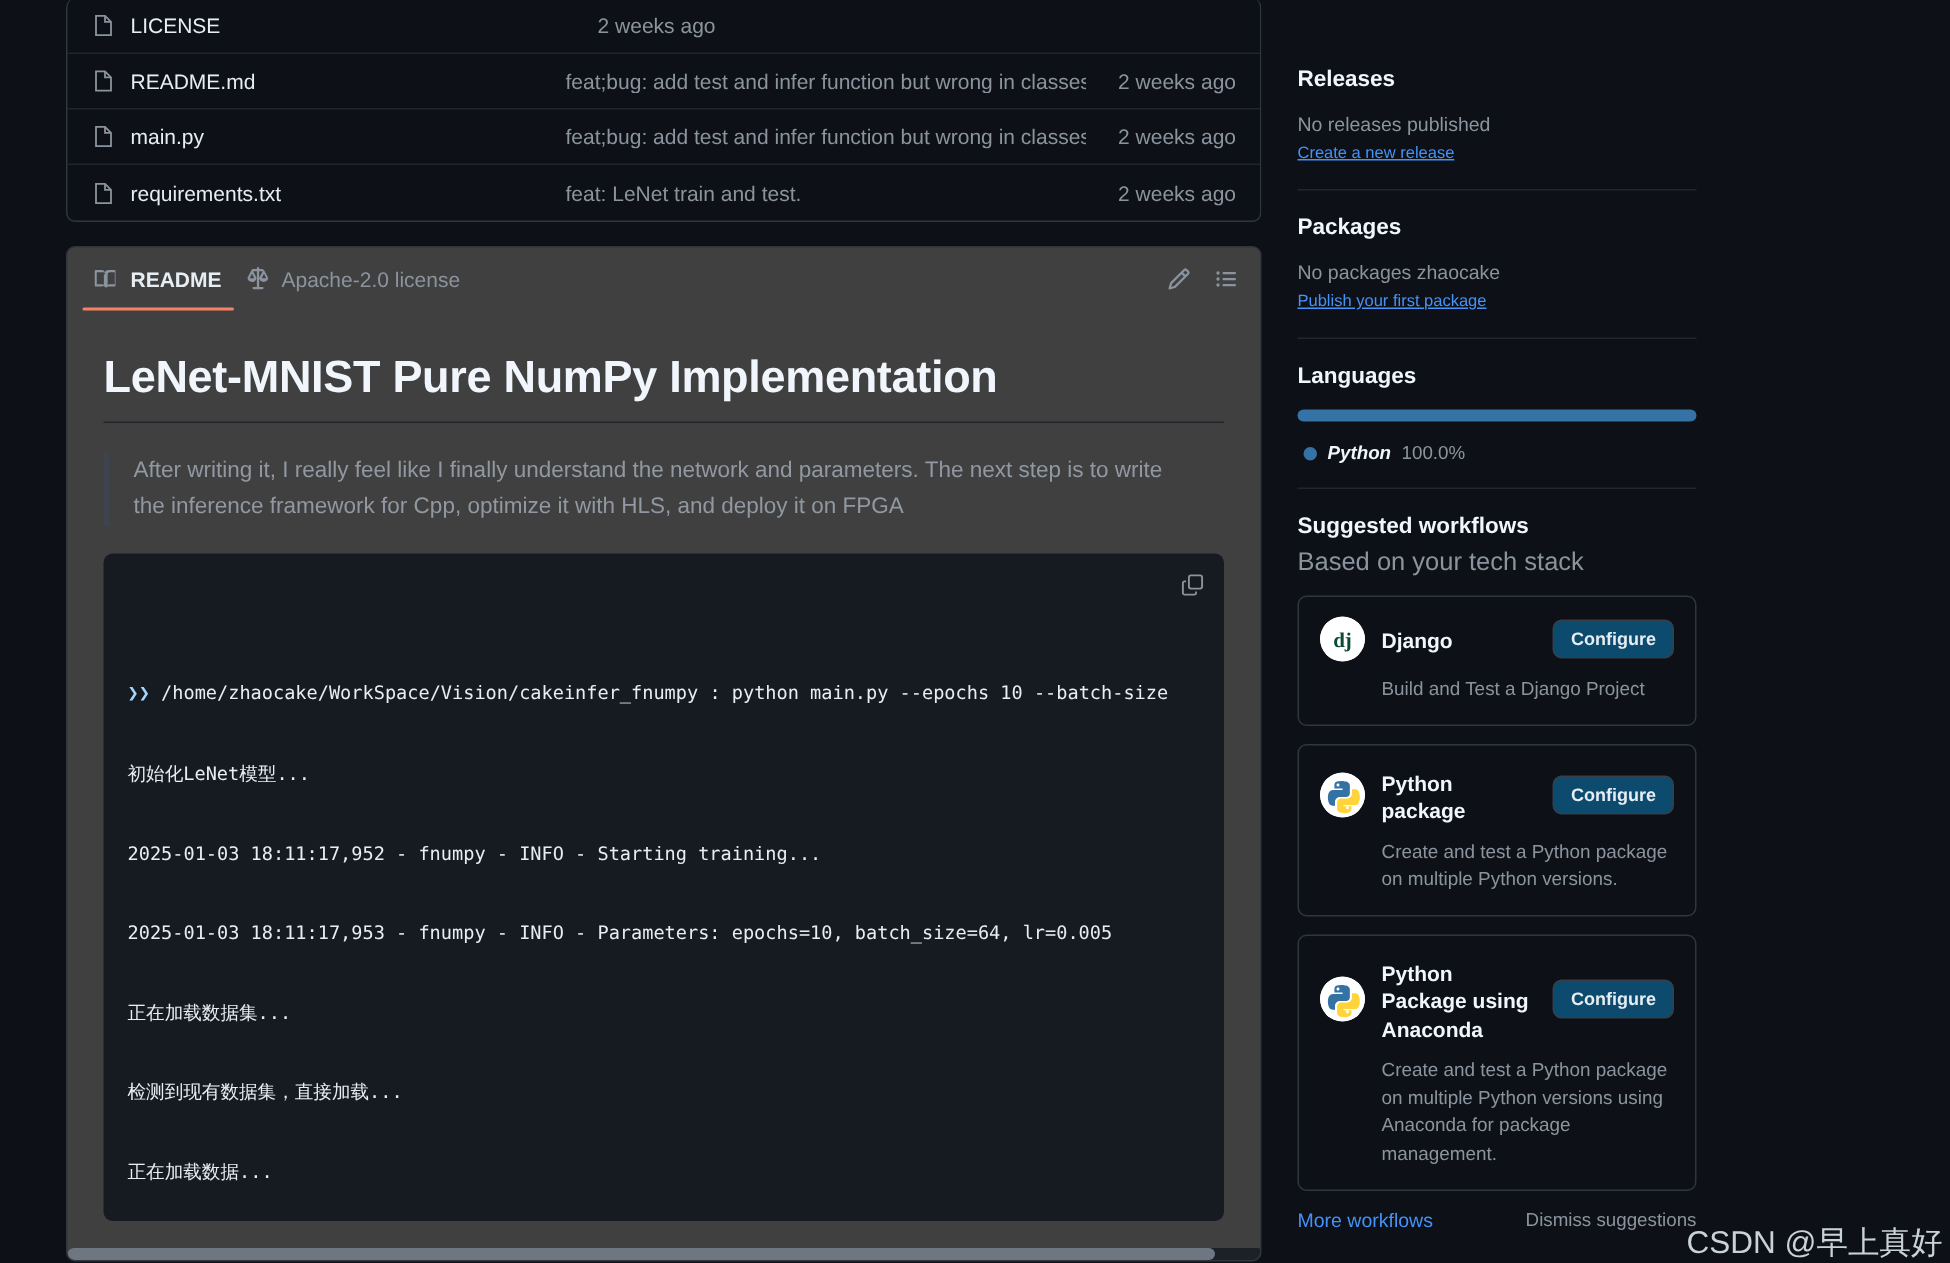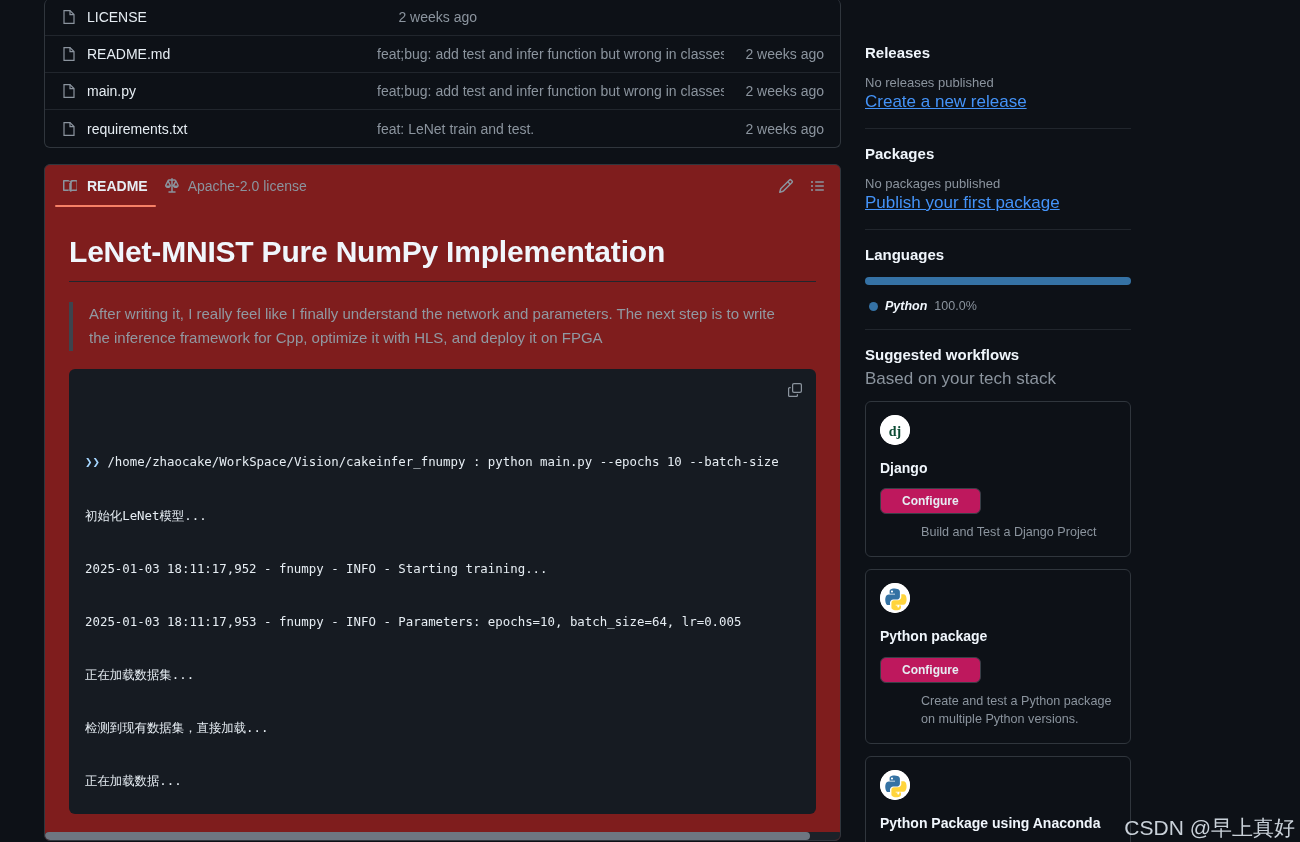--- a/index.html
+++ b/index.html
@@ -36,21 +36,21 @@
   .file-icon svg { display: block; }
   .file-name { flex: 0 0 290px; color: #e6edf3; font-size: 14px; }
   .file-msg { flex: 1; color: #8b949e; font-size: 14px; overflow: hidden; white-space: nowrap; }
   .file-time { flex: 0 0 100px; text-align: right; color: #8b949e; font-size: 14px; }
 
   
   .readme-panel {
     margin-top: 16px;
     border: 1px solid #30363d;
     border-radius: 6px;
-    background: #7f1d1d;
+    background: #404040;
     width: 797px;
     overflow: hidden;
   }
   .readme-tabbar {
     display: flex; align-items: center;
     height: 42px;
     padding: 0 8px 0 10px;
     position: relative;
   }
   .rtab {
@@ -148,63 +148,63 @@
   }
   .sb-inner { width: 266px; padding-top: 0; }
   .sb-divider { height: 1px; background: #21262d; margin: 16px 0; width: 266px; }
   .sb-h {
     font-size: 15px; font-weight: bold; color: #f0f6fc;
     margin-bottom: 14px;
   }
   .sb-h.first { padding-top: 44px; }
   .sb-sub { font-size: 13px; color: #8b949e; margin-bottom: 2px; }
   .sb-link {
-    font-size: 17px; color: #4493f8; text-decoration: underline;
+    font-size: 11px; color: #4493f8; text-decoration: underline;
     cursor: pointer; display: inline-block;
   }
   .lang-bar {
     height: 8px; border-radius: 6px; background: #3572A5;
     margin-bottom: 14px; width: 266px;
   }
   .lang-row { display: flex; align-items: center; gap: 7px; font-size: 12.5px; }
   .lang-dot { width: 9px; height: 9px; border-radius: 50%; background: #3572A5; margin-left: 4px;}
   .lang-name { color: #f0f6fc; font-weight: bold; font-size: 12.5px; font-style: italic; }
   .lang-pct { color: #8b949e; font-size: 12.5px; }
 
   .sw-sub { font-size: 17px; color: #8b949e; margin: -8px 0 12px 0; }
   .wf-card {
     border: 1px solid #30363d;
     border-radius: 6px;
     padding: 13px 14px 14px 14px;
     margin-bottom: 12px;
     background: #0d1117;
     width: 266px;
   }
-  .wf-top { display: flex; align-items: flex-start; gap: 11px; flex-direction: column; }
+  .wf-top { display: flex; align-items: center; gap: 11px; }
   .wf-logo {
     width: 30px; height: 30px; flex: 0 0 30px;
     border-radius: 50%; background: #ffffff;
     display: flex; align-items: center; justify-content: center;
     overflow: hidden;
   }
   .wf-title {
     flex: 1;
     font-size: 14px; font-weight: bold; color: #f0f6fc;
     line-height: 1.32;
     padding-top: 3px;
   }
   .wf-configure {
     flex: 0 0 auto;
-    background: #be185d;
+    background: #0c4a6e;
     border: 1px solid #383f47;
     border-radius: 6px;
     color: #e6edf3;
     font-size: 12px;
     font-weight: bold;
-    padding: 5px 21px;
+    padding: 5px 11px;
     cursor: pointer;
     font-family: "Liberation Sans", sans-serif;
   }
   .wf-desc {
     font-size: 12.6px; color: #8b949e;
     line-height: 1.48;
     margin-top: 9px;
     padding-left: 41px;
   }
   .wf-footer {
@@ -373,21 +373,21 @@
   <div class="right-col">
     <div class="sb-inner">
 
       <div class="sb-h first">Releases</div>
       <div class="sb-sub">No releases published</div>
       <a class="sb-link">Create a new release</a>
 
       <div class="sb-divider"></div>
 
       <div class="sb-h">Packages</div>
-      <div class="sb-sub">No packages published</div>
+      <div class="sb-sub">No packages zhaocake</div>
       <a class="sb-link">Publish your first package</a>
 
       <div class="sb-divider"></div>
 
       <div class="sb-h">Languages</div>
       <div class="lang-bar"></div>
       <div class="lang-row">
         <span class="lang-dot"></span>
         <span class="lang-name">Python</span>
         <span class="lang-pct">100.0%</span>
@@ -432,20 +432,21 @@
           <span class="wf-logo">
             <svg width="30" height="30" viewBox="0 0 30 30">
               <circle cx="15" cy="15" r="15" fill="#ffffff"></circle>
               <path d="M14.9 5.6c-1.4 0-2.6.1-3.5.4-1.5.4-1.8 1.3-1.8 2.7v2h5.4v.9H8.8c-1.5 0-2.8.9-3.2 2.6-.5 2-.5 3.2 0 5.2.4 1.6 1.2 2.7 2.7 2.7h1.7v-2.5c0-1.7 1.5-3.2 3.2-3.2h4.2c1.4 0 2.5-1.2 2.5-2.6V8.7c0-1.4-1.2-2.4-2.5-2.7-.9-.2-1.9-.4-2.5-.4zm-2.9 1.8c.5 0 1 .4 1 1s-.4 1-1 1-1-.4-1-1 .4-1 1-1z" fill="#3472A3"></path>
               <path d="M21.3 11.6v2.4c0 1.8-1.5 3.3-3.2 3.3h-4.2c-1.3 0-2.5 1.2-2.5 2.6v4.5c0 1.3 1.1 2.1 2.4 2.5 1.5.4 3 .5 4.8 0 1.2-.3 2.4-1 2.4-2.5v-1.9h-5.3v-.8h7.9c1.5 0 2.1-1.1 2.6-2.7.5-1.7.5-3.3 0-5.2-.4-1.5-1.1-2.6-2.6-2.6h-2.3zm-3 10.9c.6 0 1 .4 1 1s-.4 1-1 1-1-.5-1-1 .4-1 1-1z" fill="#FFD43B"></path>
             </svg>
           </span>
           <span class="wf-title">Python Package using Anaconda</span>
           <button class="wf-configure">Configure</button>
         </div>
+        <div class="wf-desc">Create and test a Python package on multiple Python versions using Anaconda for package management.</div>
       </div>
 
       <div class="wf-footer">
         <a class="wf-more">More workflows</a>
         <a class="wf-dismiss">Dismiss suggestions</a>
       </div>
 
     </div>
 
     <div class="watermark">CSDN @早上真好</div>

